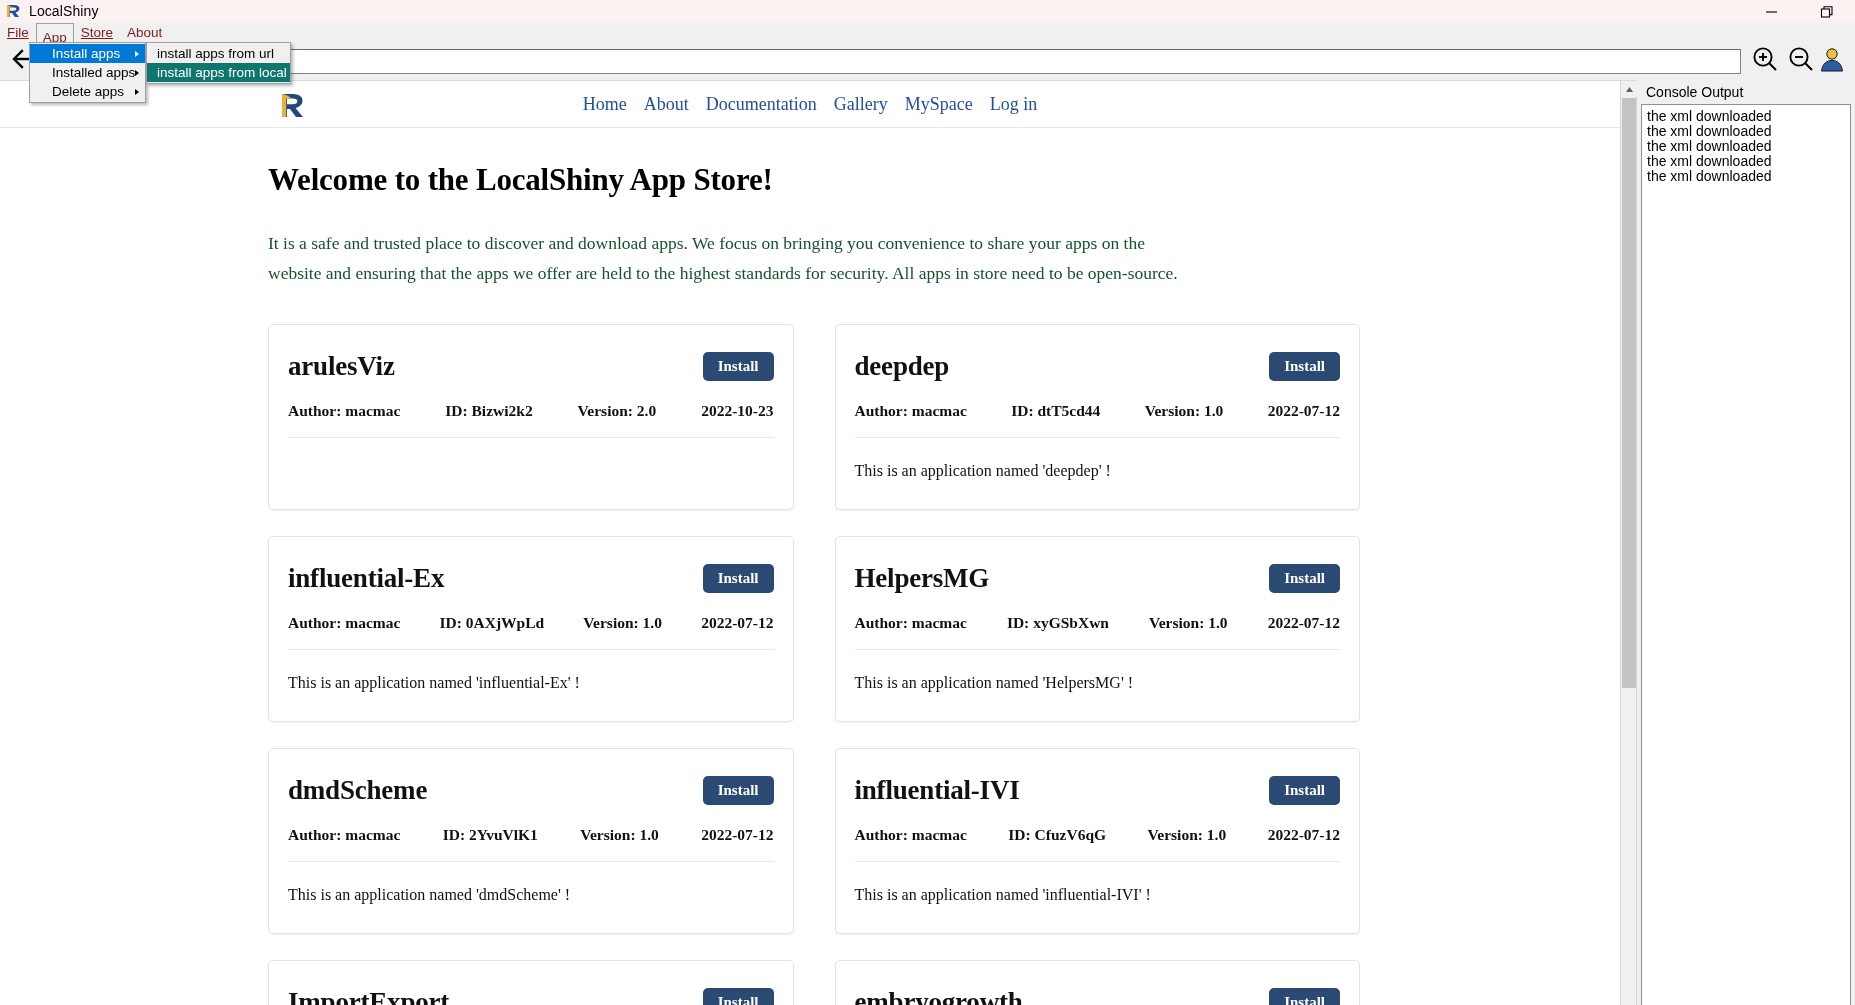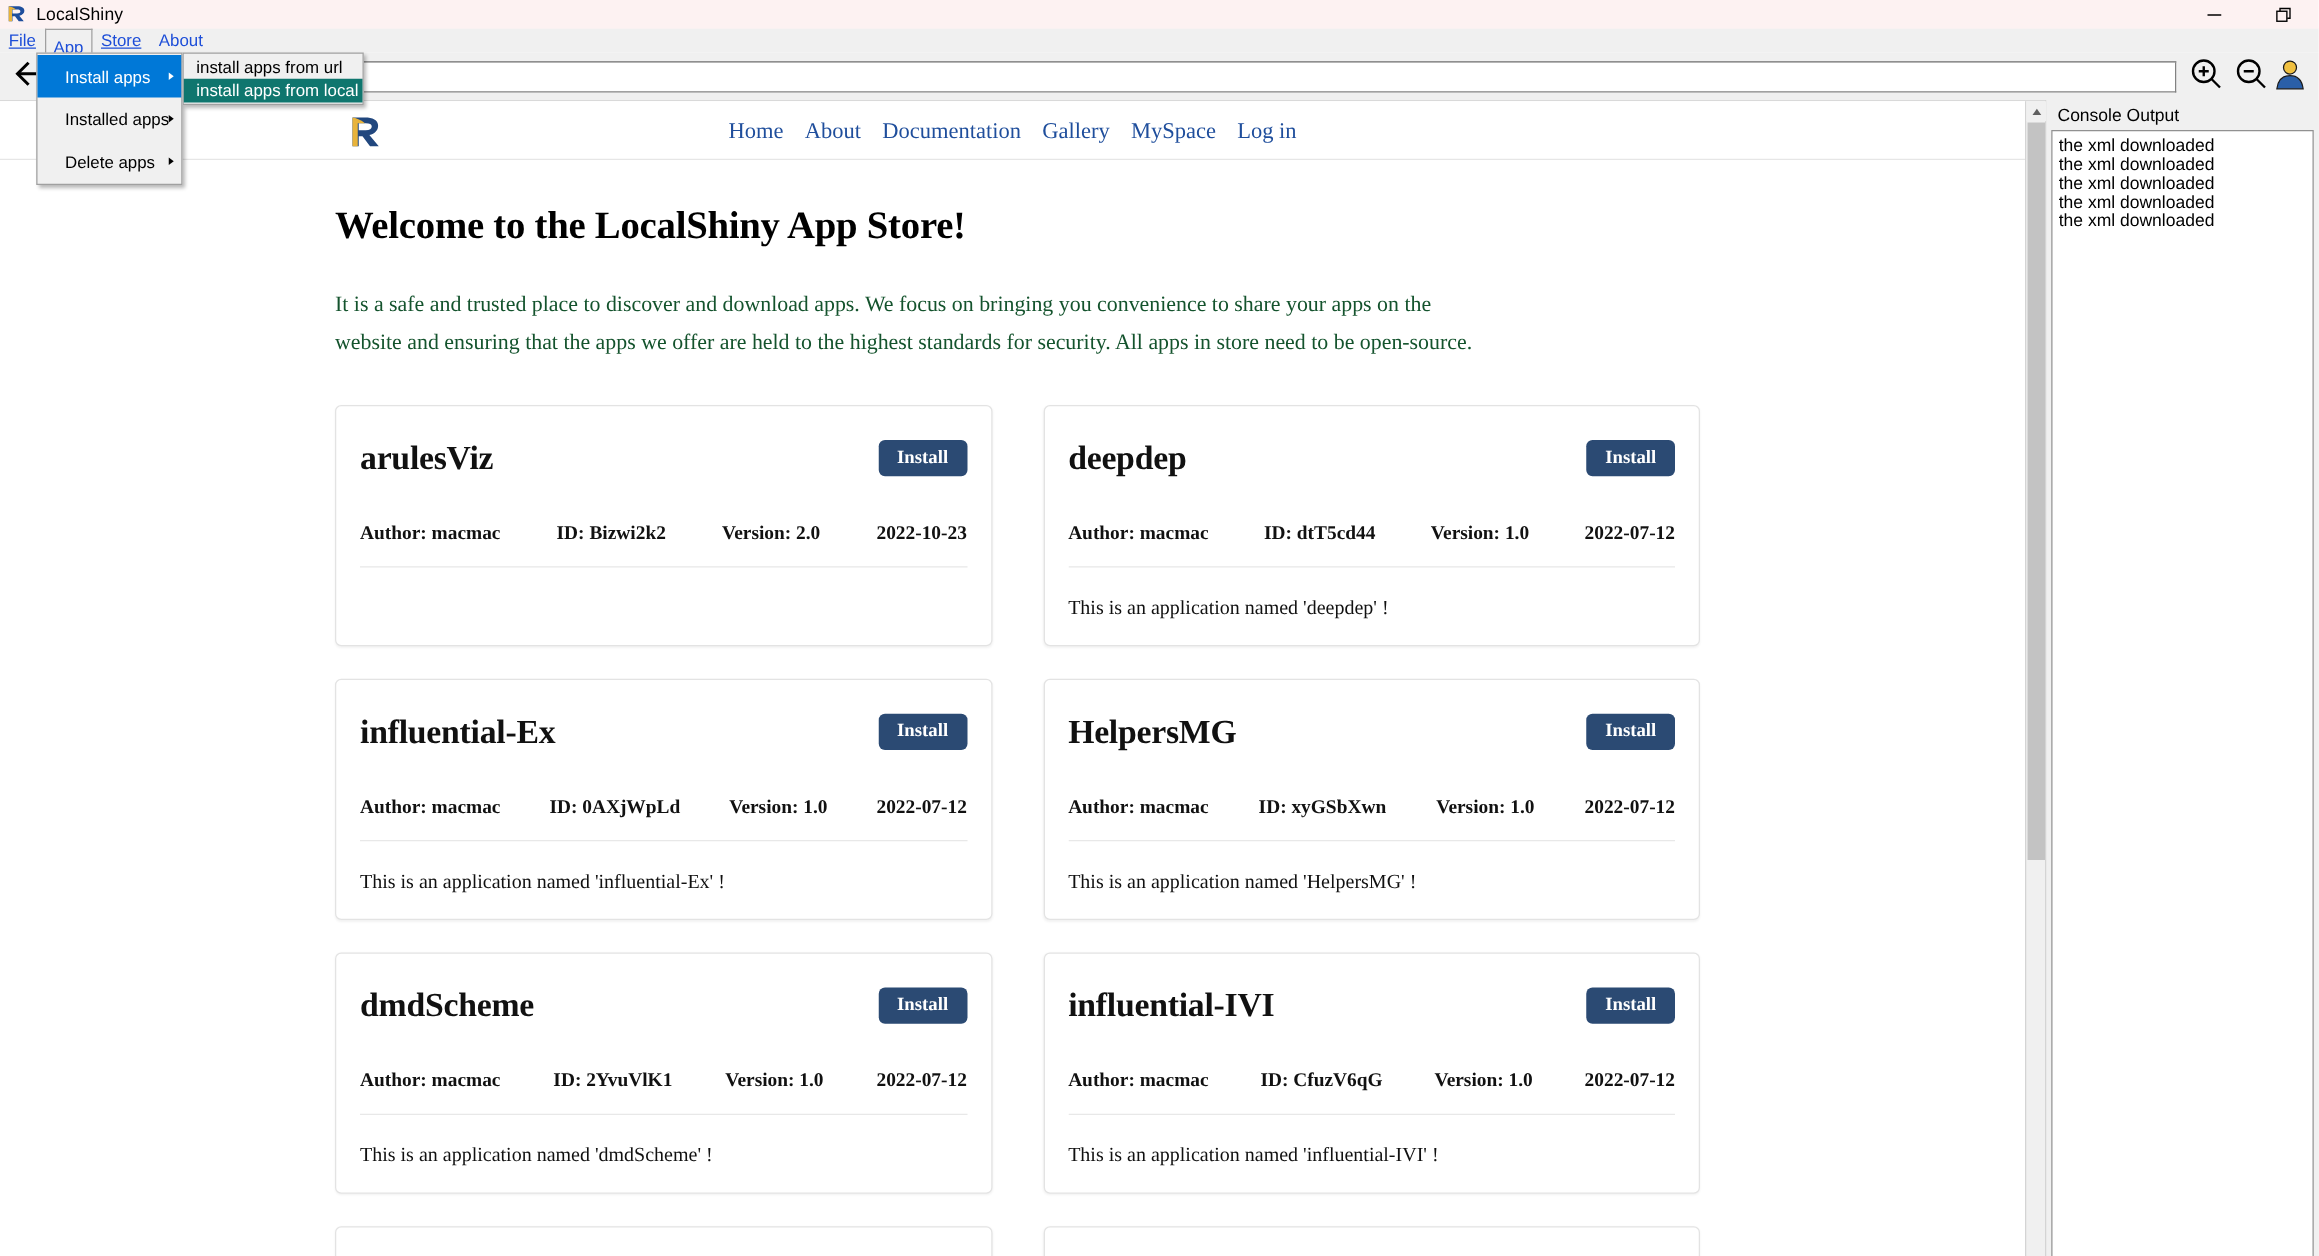--- a/index.html
+++ b/index.html
@@ -47,21 +47,21 @@
     background: #f0f0f0;
     display: flex;
     align-items: stretch;
     font-size: 13.5px;
     position: relative;
     z-index: 50;
   }
   .menubar-item {
     padding: 0 7px;
     display: flex; align-items: center;
-    color: #1d4ed8;
+    color: #7f1d1d;
     line-height: 1;
   }
   .menubar-item.open {
     background: #f0f0f0;
     border: 1px solid #a0a0a0;
     border-bottom: 1px solid #f0f0f0;
     padding: 14px 6px;
   }
   .mnemonic { text-decoration: underline; }
 
@@ -70,21 +70,21 @@
     position: absolute;
     left: 29px; top: 42px;
     width: 117px;
     background: #f0f0f0;
     border: 1px solid #a0a0a0;
     box-shadow: 2px 2px 3px rgba(0,0,0,0.28);
     z-index: 100;
     padding: 1px 0;
   }
   .menu-entry {
-    height: 34px;
+    height: 19px;
     display: flex; align-items: center;
     padding-left: 22px; padding-right: 16px;
     font-size: 13.5px;
     color: #000;
     position: relative;
     white-space: nowrap;
   }
   .menu-entry.selected { background: #0078d7; color: #ffffff; }
   .menu-arrow {
     position: absolute; right: 6px; top: 50%;
@@ -276,21 +276,21 @@
     display: flex;
     justify-content: space-between;
     align-items: baseline;
     font-size: 15.5px;
     font-weight: bold;
     color: #111;
     margin-top: 17px;
     padding-bottom: 17px;
     border-bottom: 1px solid #e8e8e8;
   }
-  .card-meta span { white-space: nowrap; margin-top: 16px; }
+  .card-meta span { white-space: nowrap; }
   .card-desc {
     font-size: 16px;
     color: #111;
     margin-top: 24px;
   }
 
   
   #page-scroll {
     width: 16px;
     background: #f0f0f0;

